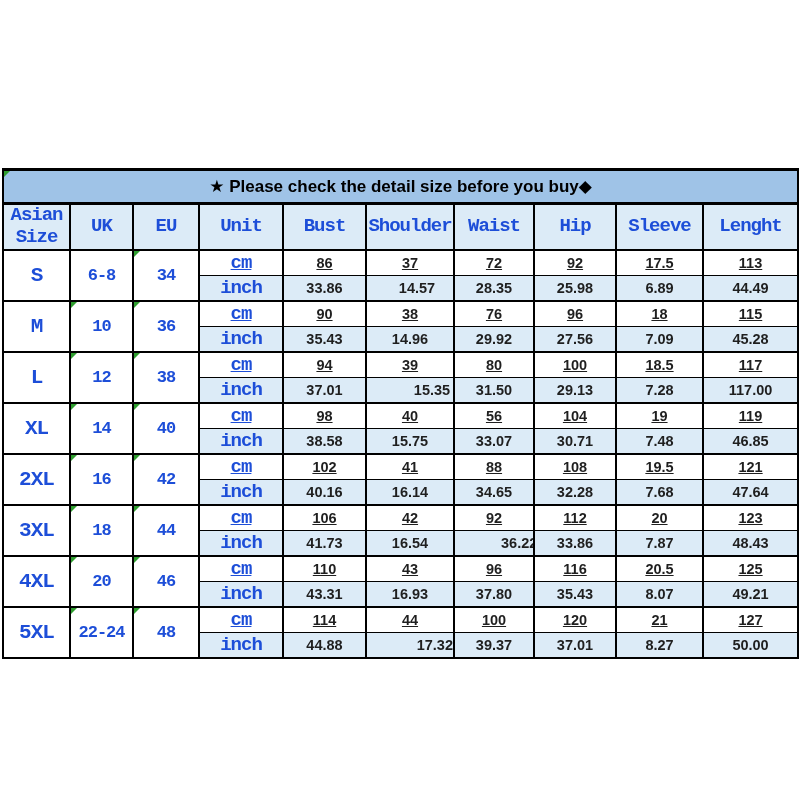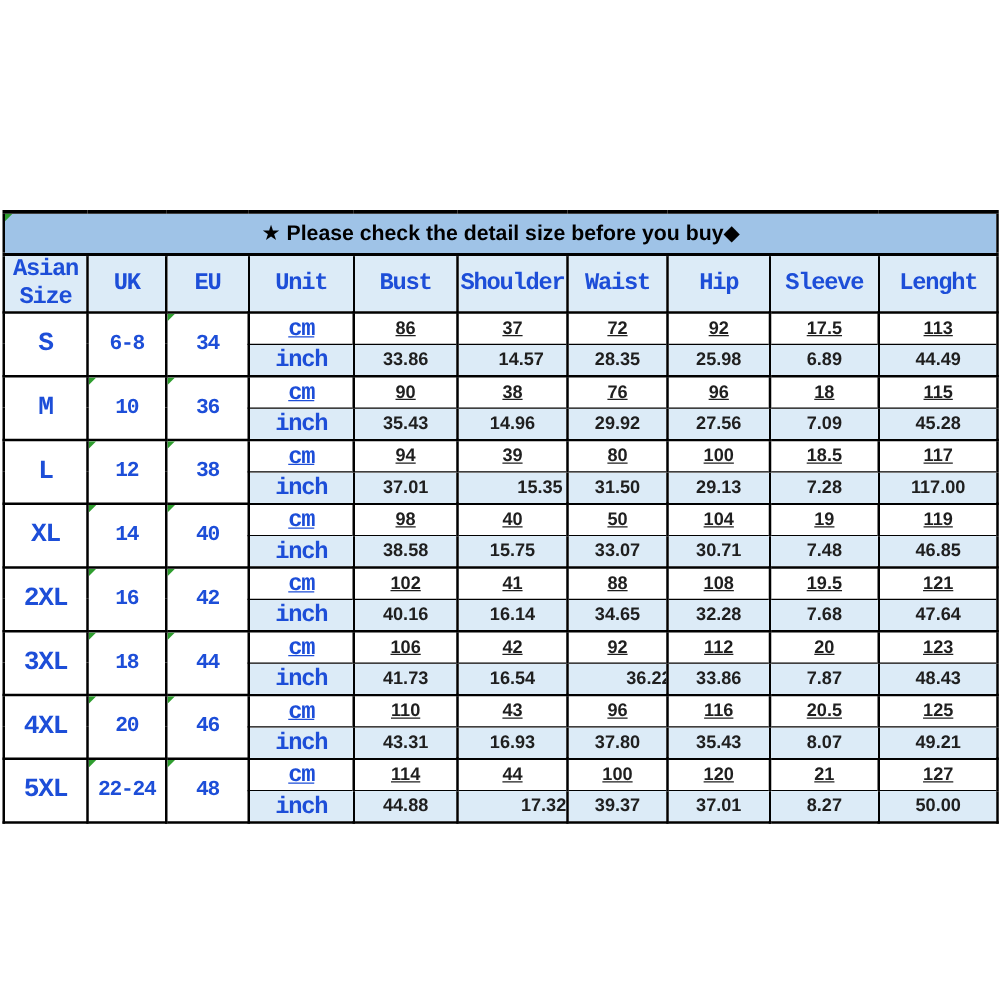--- a/index.html
+++ b/index.html
@@ -174,21 +174,21 @@
           <td class="val" style="background: rgb(220, 235, 247);">7.28</td>
           <td class="val" style="background: rgb(220, 235, 247);">117.00</td>
         </tr>
         <tr class="cm-row">
           <td class="size-cell mono" rowspan="2">XL</td>
           <td class="uk-cell mono" rowspan="2">14<span class="gm"></span></td>
           <td class="eu-cell mono" rowspan="2">40<span class="gm"></span></td>
           <td class="unit-cell mono thin">cm</td>
           <td class="val thin">98</td>
           <td class="val thin">40</td>
-          <td class="val thin">50</td>
+          <td class="val thin">56</td>
           <td class="val thin">104</td>
           <td class="val thin">19</td>
           <td class="val thin">119</td>
         </tr>
         <tr class="inch-row">
           <td class="unit-cell mono" style="background: rgb(220, 235, 247);">inch</td>
           <td class="val" style="background: rgb(220, 235, 247);">38.58</td>
           <td class="val" style="background: rgb(220, 235, 247);">15.75</td>
           <td class="val" style="background: rgb(220, 235, 247);">33.07</td>
           <td class="val" style="background: rgb(220, 235, 247);">30.71</td>

